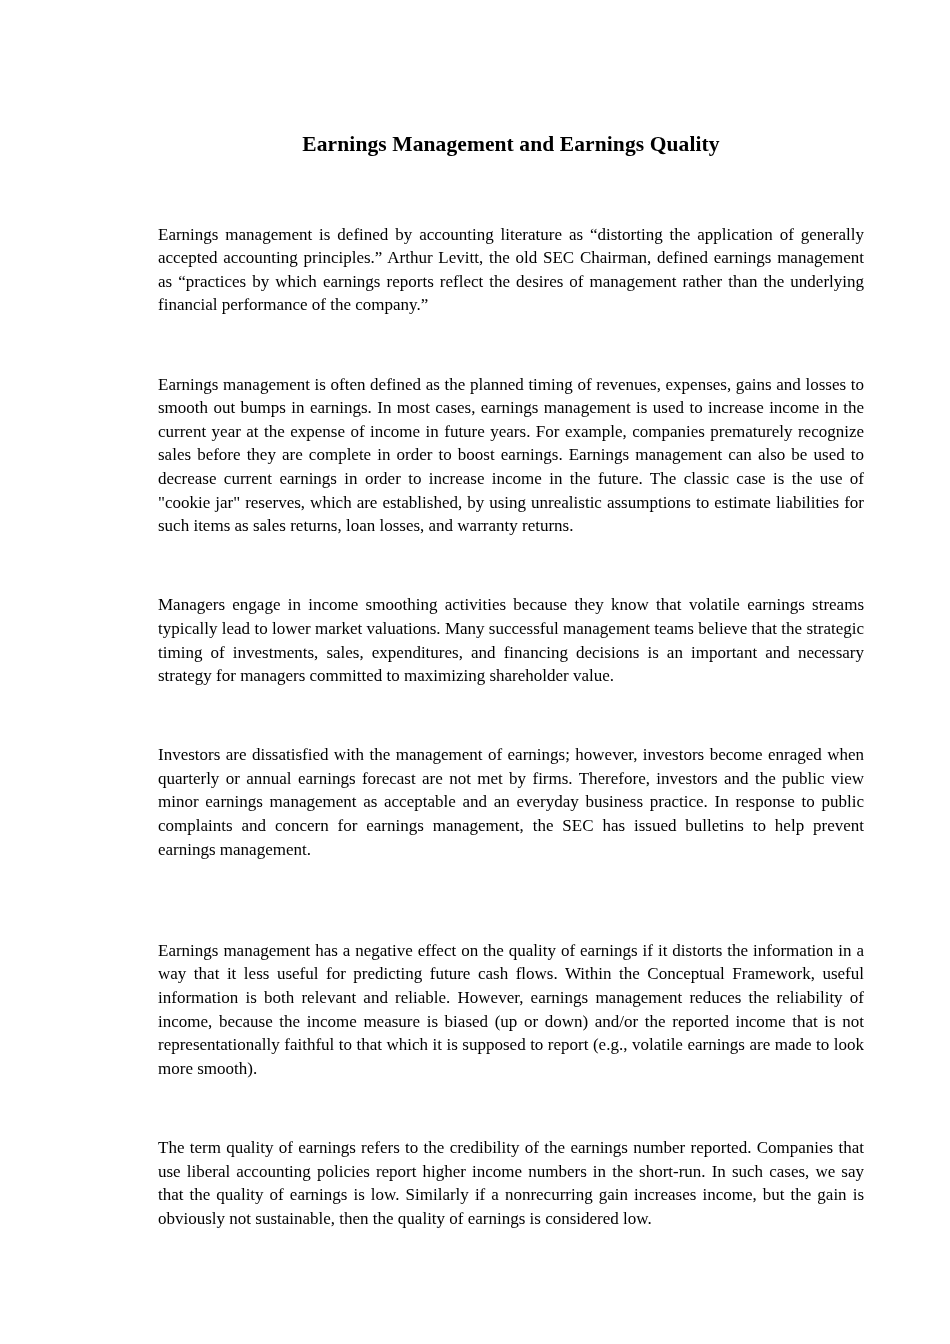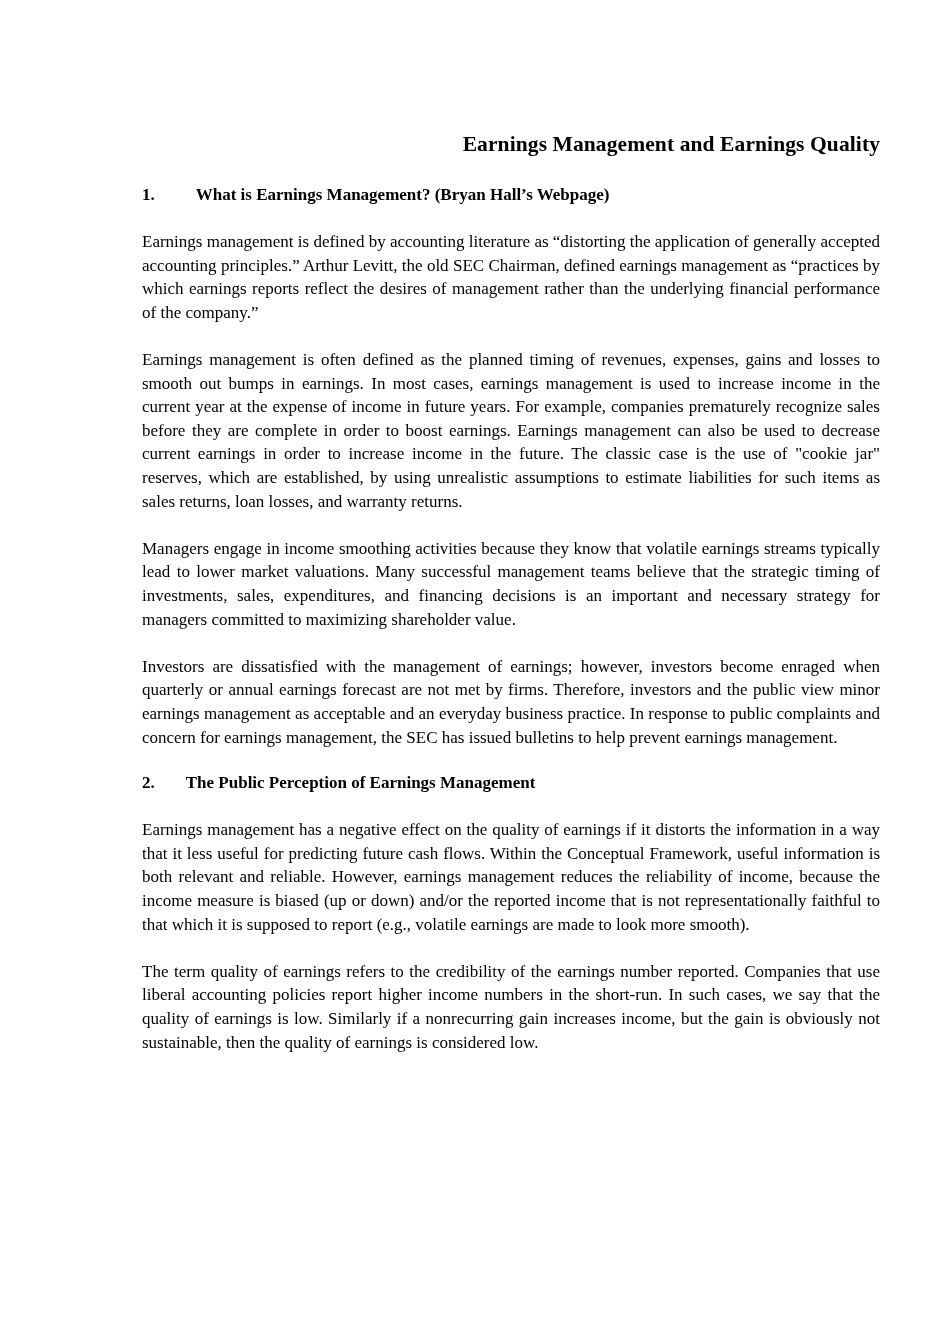--- a/index.html
+++ b/index.html
@@ -22,78 +22,76 @@
     width: 738px;
   }
   .doc-title {
     font-family: "Liberation Serif", "DejaVu Serif", serif;
     font-size: 21.5px;
     font-weight: bold;
     color: #000000;
     line-height: 26px;
     margin: 0 0 0 0;
     letter-spacing: 0.1px;
-    text-align: right;
+    text-align: center;
   }
   .section-heading {
     font-family: "Liberation Serif", "DejaVu Serif", serif;
     font-size: 17px;
     font-weight: bold;
     color: #000000;
     line-height: 23.5px;
     margin: 0;
     white-space: pre;
   }
   .heading-gap-1 { height: 26px; }
   .heading-gap-2 { height: 22px; }
   .para {
     font-family: "Liberation Serif", "DejaVu Serif", serif;
     font-size: 17px;
     color: #000000;
     line-height: 23.6px;
-    margin: 0;
+    margin: 16px;
     text-align: justify;
     text-justify: inter-word;
     hyphens: none;
   }
   .para-gap { height: 23.6px; }
   .num-tab-wide { display: inline-block; width: 41px; }
   .num-tab-narrow { display: inline-block; width: 31px; }
 </style>
 </head>
 <body>
 
 <div class="page">
   <div class="content">
 
     <h1 class="doc-title">Earnings Management and Earnings Quality</h1>
 
     <div class="heading-gap-1"></div>
 
-    <h2 class="section-heading"><span>1.</span><span class="num-tab-wide"></span><span>What is Earnings Management? (Bryan Hall’s Webpage)</span></h2>
 
     <div class="para-gap"></div>
 
     <p class="para">Earnings management is defined by accounting literature as  “distorting the application of generally accepted accounting principles.”   Arthur Levitt, the old SEC Chairman, defined earnings management as “practices by which earnings reports reflect the desires of management rather than the underlying financial performance of the company.”</p>
 
     <div class="para-gap"></div>
 
     <p class="para">Earnings management is often defined as the planned timing of revenues, expenses, gains and losses to smooth out bumps in earnings. In most cases, earnings management is used to increase income in the current year at the expense of income in future years. For example, companies prematurely recognize sales before they are complete in order to boost earnings. Earnings management can also be used to decrease current earnings in order to increase income in the future. The classic case is the use of "cookie jar" reserves, which are established, by using unrealistic assumptions to estimate liabilities for such items as sales returns, loan losses, and warranty returns.</p>
 
     <div class="para-gap"></div>
 
     <p class="para">Managers engage in income smoothing activities because they know that volatile earnings streams typically lead to lower market valuations. Many successful management teams believe that the strategic timing of investments, sales, expenditures, and financing decisions is an important and necessary strategy for managers committed to maximizing shareholder value.</p>
 
     <div class="para-gap"></div>
 
     <p class="para">Investors are dissatisfied with the management of earnings; however, investors become enraged when quarterly or annual earnings forecast are not met by firms.   Therefore, investors and the public view minor earnings management as acceptable and an everyday business practice.   In response to public complaints and concern for earnings management, the SEC has issued bulletins to help prevent earnings management.</p>
 
     <div class="heading-gap-2"></div>
 
-    <h2 class="section-heading"><span>2.</span><span class="num-tab-narrow"></span><span>The Public Perception of Earnings Management</span></h2>
 
     <div class="para-gap"></div>
 
     <p class="para">Earnings management has a negative effect on the quality of earnings if it distorts the information in a way that it less useful for predicting future cash flows. Within the Conceptual Framework, useful information is both relevant and reliable. However, earnings management reduces the reliability of income, because the income measure is biased (up or down) and/or the reported income that is not representationally faithful to that which it is supposed to report (e.g., volatile earnings are made to look more smooth).</p>
 
     <div class="para-gap"></div>
 
     <p class="para">The term quality of earnings refers to the credibility of the earnings number reported. Companies that use liberal accounting policies report higher income numbers in the short-run. In such cases, we say that the quality of earnings is low. Similarly if a nonrecurring gain increases income, but the gain is obviously not sustainable, then the quality of earnings is considered low.</p>
 
     <div class="para-gap"></div>

